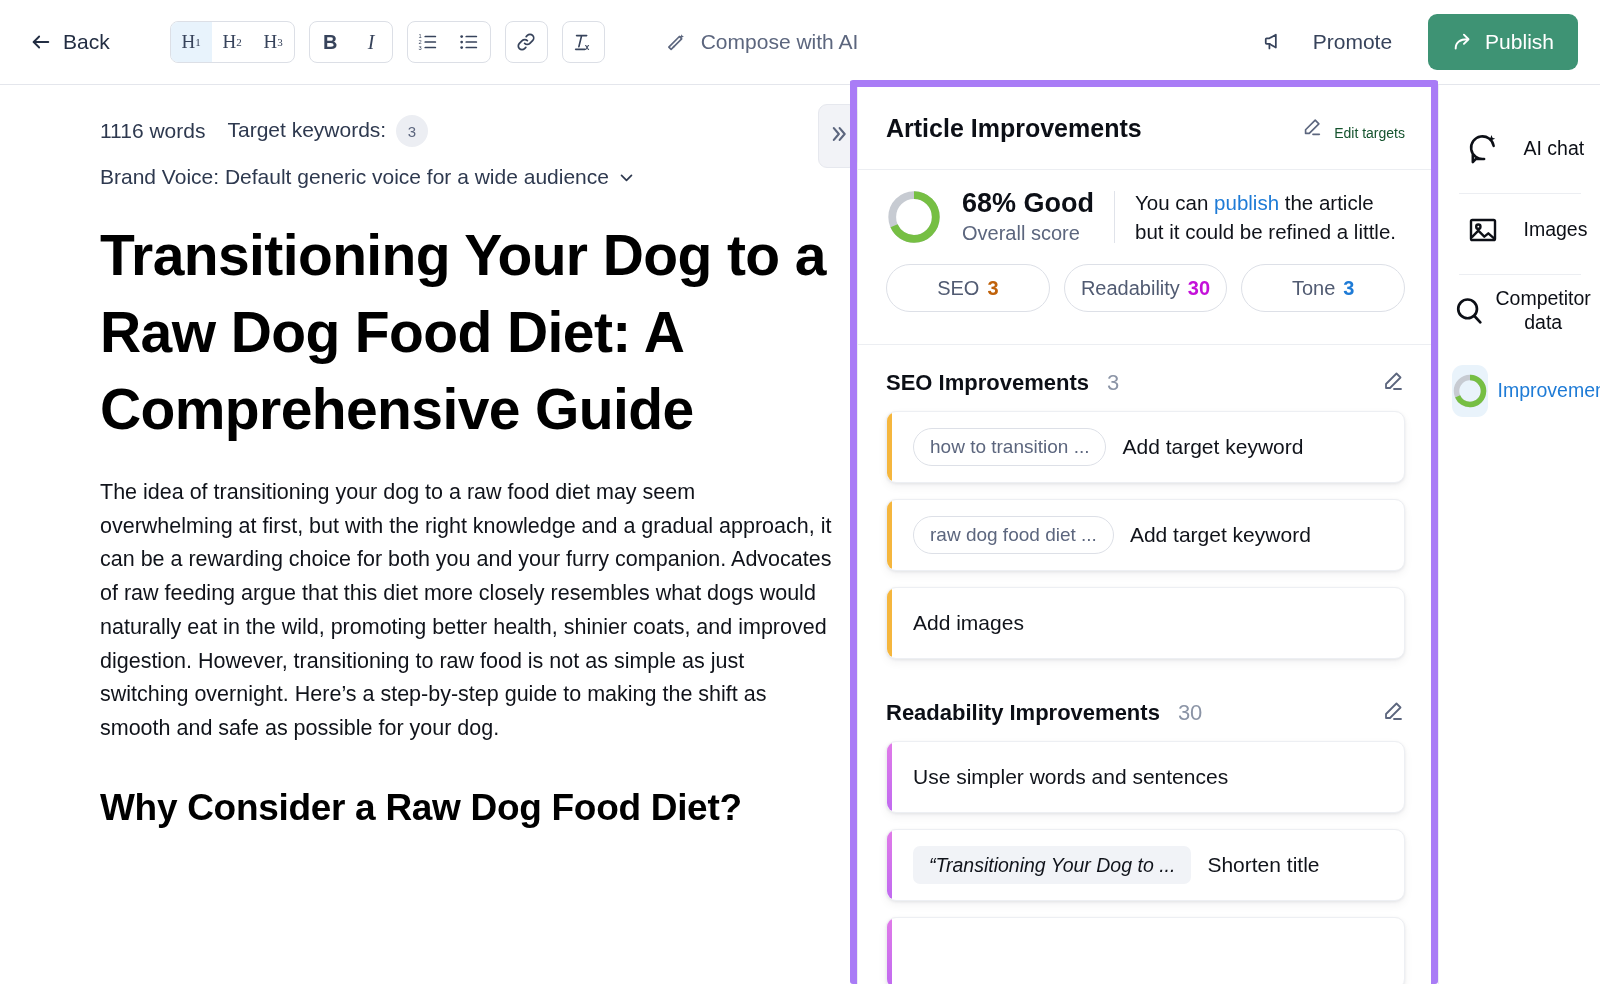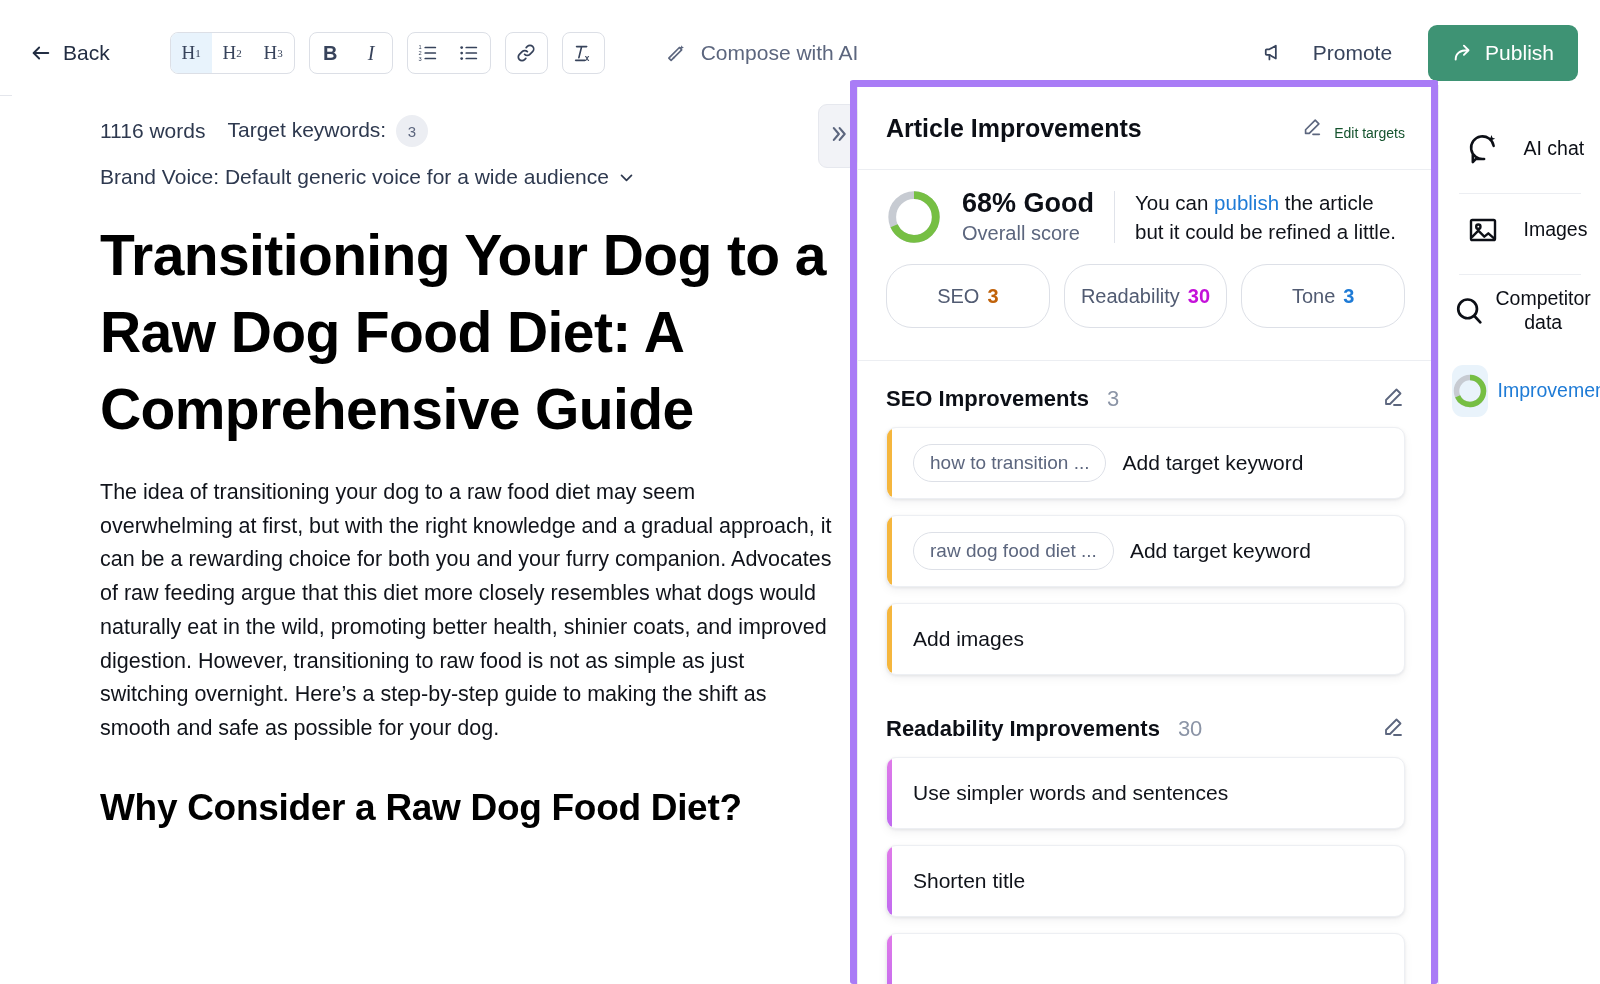--- a/index.html
+++ b/index.html
@@ -8,21 +8,21 @@
     width: 1600px; height: 984px;
     overflow: hidden;
     background: #ffffff;
     font-family: "Liberation Sans", sans-serif;
     -webkit-font-smoothing: antialiased;
   }
   .app { position: relative; width: 1600px; height: 984px; background: #fff; }
 
   
   .toolbar {
-    position: absolute; top: 11px; left: 0; width: 1600px; height: 85px;
+    position: absolute; top: 0; left: 0; width: 1600px; height: 85px;
     background: #fff; border-bottom: 1px solid #e4e6ec;
     display: flex; align-items: center;
   }
   .back-btn {
     display: flex; align-items: center; gap: 11px;
     margin-left: 30px; cursor: pointer;
     color: #232e43; font-size: 21px; font-weight: 400;
   }
   .back-arrow { width: 22px; height: 22px; display:block; }
 
@@ -134,21 +134,21 @@
   .donut { width: 56px; height: 56px; flex: none; }
   .score-txt { margin-left: 20px; }
   .score-main { font-size: 27px; font-weight: 700; color: #0c0f16; line-height: 1.18; }
   .score-sub { font-size: 20px; color: #5c667e; line-height: 1.3; }
   .score-div { width: 1px; align-self: stretch; background: #e0e3ea; margin: 3px 20px 3px 20px; }
   .score-msg { font-size: 20.5px; line-height: 1.42; color: #10131a; flex: 1; }
   .score-msg a { color: #1e7bd6; text-decoration: none; cursor: pointer; }
 
   .pills { display: flex; gap: 14px; margin-top: 18px; }
   .pill {
-    flex: 1; height: 64px; border: 1px solid #dde0e7; border-radius: 26px;
+    flex: 1; height: 48px; border: 1px solid #dde0e7; border-radius: 26px;
     display: flex; align-items: center; justify-content: center; gap: 8px;
     font-size: 20px; color: #4b5costa; cursor: pointer; background: #fff;
   }
   .pill .lbl { color: #515b72; }
   .pill .num { font-weight: 700; }
 
   .sec-head {
     display: flex; align-items: center; gap: 18px;
     padding: 24px 26px 14px 28px;
   }
@@ -434,20 +434,21 @@
           <path d="M15.5 4.5l4 4L9 19H5v-4z"></path>
             <path d="M13 20h7"></path>
         </svg>
       </span>
     </div>
     <div class="cards">
       <div class="card read">
         <span class="card-txt">Use simpler words and sentences</span>
       </div>
       <div class="card read">
+        <span class="card-tag quote">“Transitioning Your Dog to ...</span>
         <span class="card-txt">Shorten title</span>
       </div>
       <div class="card read"></div>
     </div>
 
   </div>
 
   <div class="rail">
 
     <div class="rail-item">

